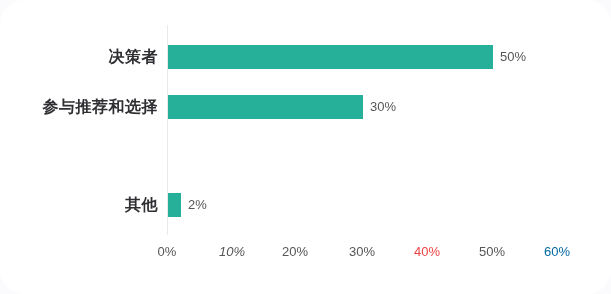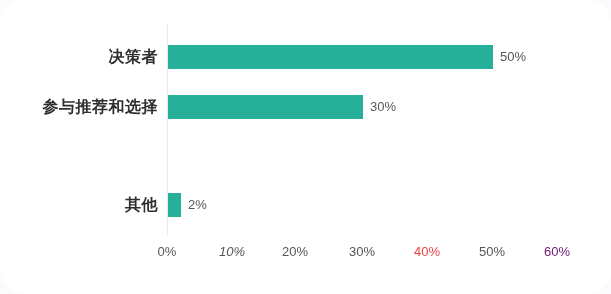--- a/index.html
+++ b/index.html
@@ -138,17 +138,17 @@
       </div>
     </div>
 
     <div class="x-ticks">
         <div class="x-tick" style="left: 167px; color: rgb(86, 86, 89);">0%</div>
         <div class="x-tick" style="left: 232px; color: rgb(86, 86, 89); font-style: italic;">10%</div>
         <div class="x-tick" style="left: 280px; color: rgb(86, 86, 89); margin-left: 15px;">20%</div>
         <div class="x-tick" style="left: 362px; color: rgb(86, 86, 89);">30%</div>
         <div class="x-tick" style="left: 427px; color: #ef4444;">40%</div>
         <div class="x-tick" style="left: 492px; color: rgb(86, 86, 89);">50%</div>
-        <div class="x-tick" style="left: 557px; color: #701a75;">60%</div>
+        <div class="x-tick" style="left: 557px; color: #0369a1;">60%</div>
       </div>
 
   </div>
 </div>
 
 </body></html>

